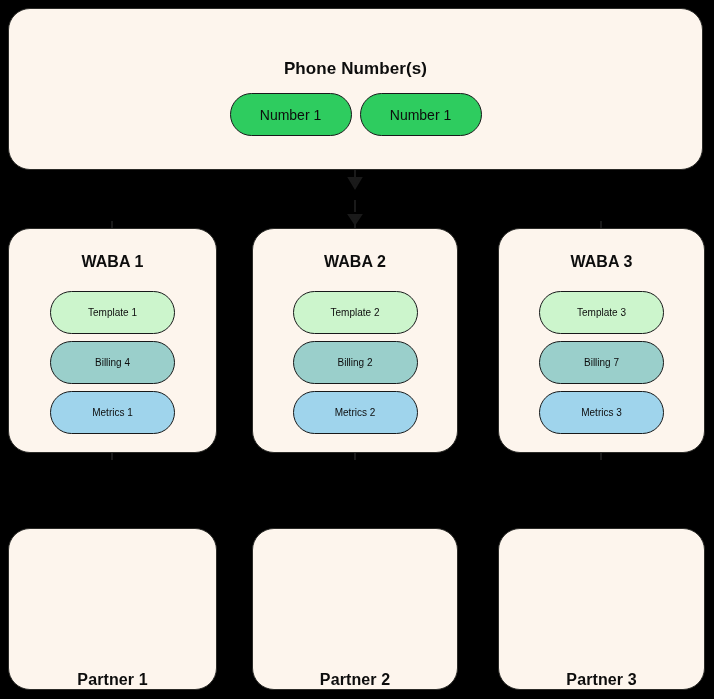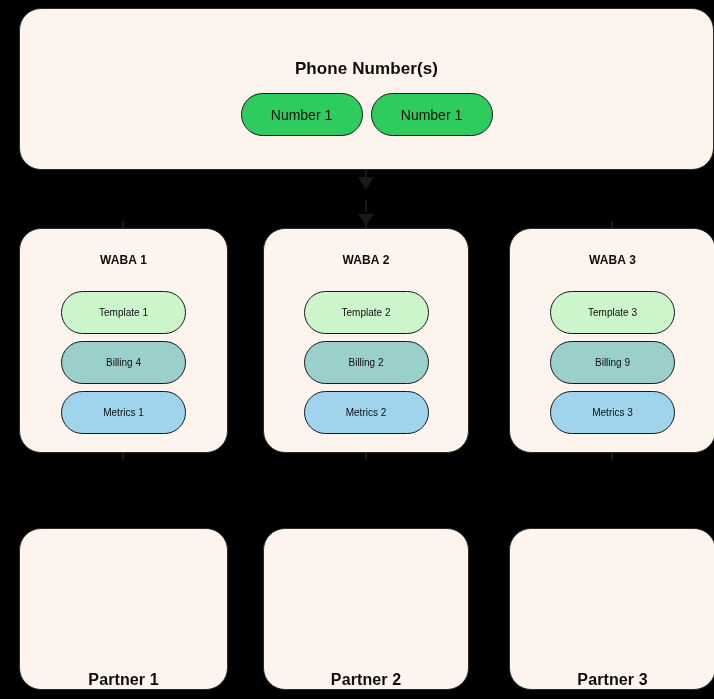--- a/index.html
+++ b/index.html
@@ -12,21 +12,21 @@
     width: 714px;
     height: 699px;
     position: relative;
     overflow: hidden;
     font-family: "Liberation Sans", sans-serif;
     -webkit-font-smoothing: antialiased;
   }
 
   #diagram {
     position: absolute;
-    left: 11px; top: 0;
+    left: 0; top: 0;
     width: 596px;
     height: 699px;
     background: #000000;
   }
 
   
   .card {
     position: absolute;
     background: #fdf5ed;
     border: 1.4px solid #2b2b28;
@@ -84,21 +84,21 @@
   #waba-card-1 { left: 8px;   width: 209px; }
   #waba-card-2 { left: 252px; width: 206px; }
   #waba-card-3 { left: 498px; width: 207px; }
 
   .waba-title {
     position: absolute;
     left: 0;
     right: 0;
     top: 24px;
     text-align: center;
-    font-size: 12px;
+    font-size: 16px;
     font-weight: bold;
     color: #0d0d0d;
     letter-spacing: 0.1px;
   }
   .waba-pills {
     position: absolute;
     left: 0;
     right: 0;
     top: 62px;
     display: flex;
@@ -195,21 +195,21 @@
       <div class="waba-pill" style="background: rgb(204, 245, 204);">Template 2</div>
       <div class="waba-pill" style="background: rgb(154, 207, 203);">Billing 2</div>
       <div class="waba-pill" style="background: rgb(159, 212, 236);">Metrics 2</div>
     </div>
   </div>
 
   <div class="card waba-card" id="waba-card-3" style="background: rgb(253, 245, 237); border-color: rgb(43, 43, 40);">
     <div class="waba-title">WABA 3</div>
     <div class="waba-pills">
       <div class="waba-pill" style="background: rgb(204, 245, 204);">Template 3</div>
-      <div class="waba-pill" style="background: rgb(154, 207, 203);">Billing 9</div>
+      <div class="waba-pill" style="background: rgb(154, 207, 203);">Billing 7</div>
       <div class="waba-pill" style="background: rgb(159, 212, 236);">Metrics 3</div>
     </div>
   </div>
 
   <div class="card partner-card" id="partner-card-1" style="background: rgb(253, 245, 237); border-color: rgb(43, 43, 40);">
     <div class="partner-label">Partner 1</div>
   </div>
   <div class="card partner-card" id="partner-card-2" style="background: rgb(253, 245, 237); border-color: rgb(43, 43, 40);">
     <div class="partner-label">Partner 2</div>
   </div>

